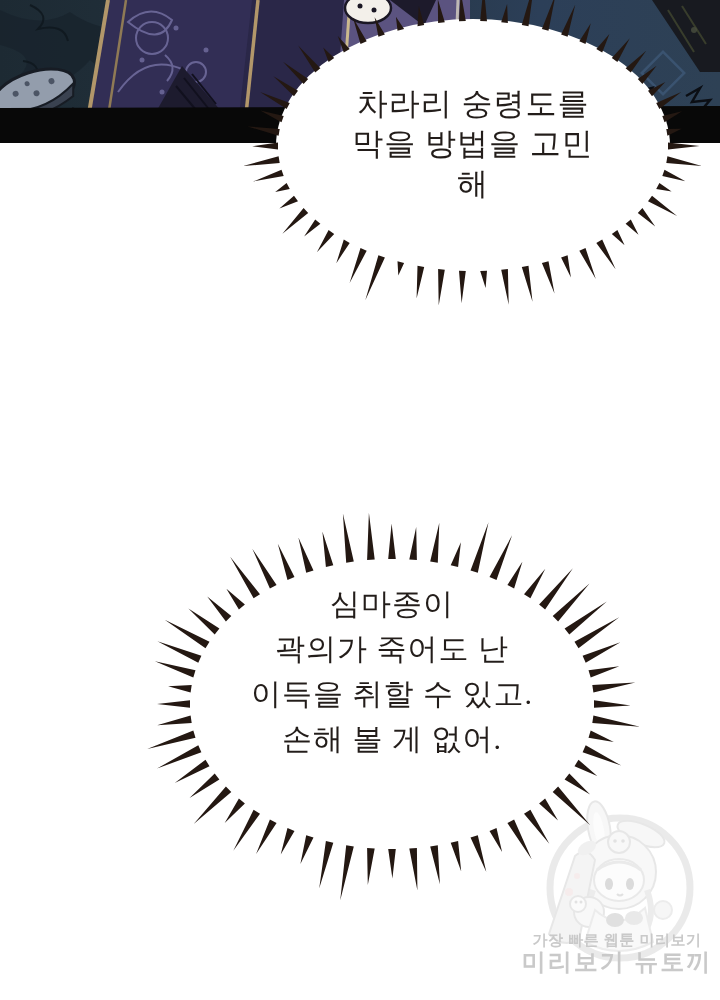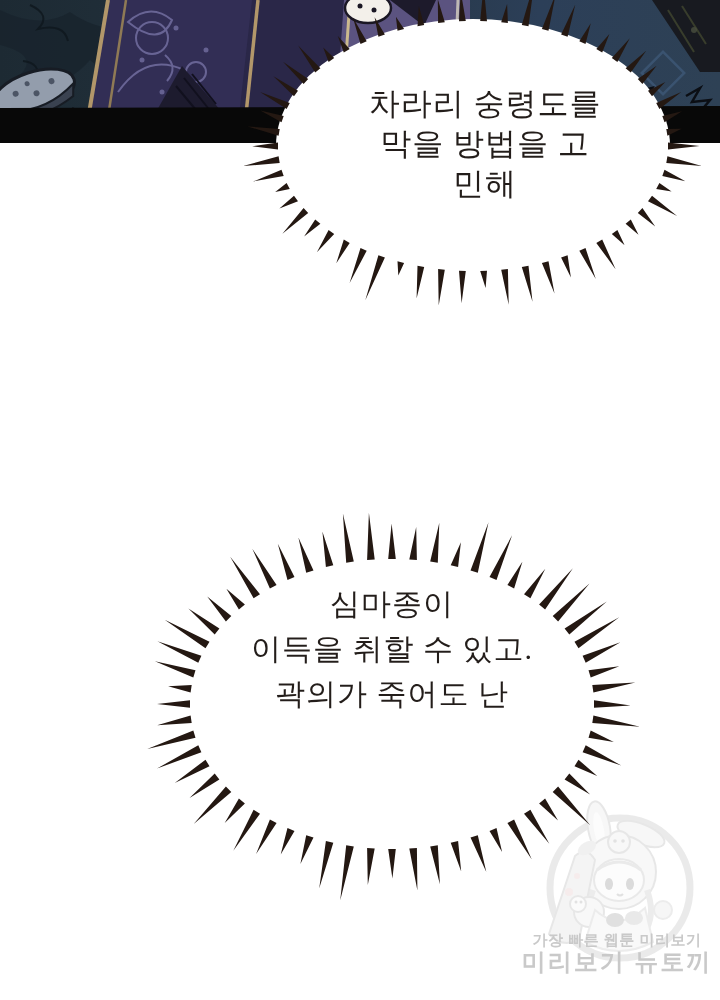--- a/index.html
+++ b/index.html
@@ -10,21 +10,21 @@
   .panel{position:absolute;left:0;top:0;z-index:1;display:block;}
   .wm-svg{position:absolute;left:535px;top:792px;z-index:2;}
   .wm-line{position:absolute;left:617px;transform:translateX(-50%);z-index:2;
     font-family:"Liberation Sans","DejaVu Sans",sans-serif;font-weight:bold;
     color:#c9c9c9;white-space:nowrap;}
   .wm-line1{top:931px;font-size:15px;letter-spacing:0.5px;}
   .wm-line2{top:946px;font-size:24px;letter-spacing:2px;}
   .fx{position:absolute;left:0;top:0;z-index:3;pointer-events:none;display:block;}
   .bubble-text{position:absolute;z-index:4;text-align:center;color:#231d1a;}
   .bubble-text p{margin:0;white-space:pre-wrap;}
-  .bt1{left:473px;top:84px;transform:translateX(-50%);font-size:31px;line-height:40px;letter-spacing:1px;margin-left:12px;}
+  .bt1{left:473px;top:84px;transform:translateX(-50%);font-size:31px;line-height:40px;letter-spacing:1px;}
   .bt2{left:392px;top:581px;transform:translateX(-50%);font-size:30px;line-height:45px;letter-spacing:1px;}
 </style>
 </head>
 <body>
 
 <div class="page">
 
   <svg class="panel" width="720" height="143" viewBox="0 0 720 143">
     <defs>
       <linearGradient id="bg" x1="0" y1="0" x2="1" y2="0">
@@ -156,17 +156,18 @@
     <ellipse id="b2" cx="392" cy="704" rx="204" ry="147" fill="#ffffff"></ellipse>
     <path id="fringe2" fill="#241812" d="M594.0 707.8L630.6 705.5L594.0 700.2ZM592.3 722.9L640.0 726.8L593.4 715.4ZM588.5 737.8L613.8 742.0L590.7 730.5ZM582.6 752.3L621.3 765.6L585.7 745.3ZM574.5 766.2L597.2 776.1L578.5 759.7ZM564.6 779.5L590.1 794.5L569.3 773.5ZM552.7 791.9L590.2 825.3L558.1 786.6ZM539.1 803.4L558.0 820.6L545.1 798.6ZM524.0 813.8L549.3 843.7L530.4 809.7ZM507.4 823.1L531.8 859.5L514.1 819.5ZM489.5 831.0L502.1 852.0L496.5 828.1ZM470.5 837.6L486.3 871.9L477.8 835.3ZM450.7 842.8L461.2 871.4L458.1 841.0ZM430.2 846.4L439.9 884.3L437.8 845.3ZM409.3 848.5L417.4 890.6L416.9 847.9ZM388.2 849.0L392.4 878.6L395.8 849.0ZM367.1 847.9L367.8 885.1L374.7 848.5ZM346.2 845.3L340.2 900.6L353.8 846.4ZM325.9 841.0L319.2 888.6L333.3 842.8ZM306.2 835.3L300.4 864.0L313.5 837.6ZM287.5 828.1L280.7 854.5L294.5 831.0ZM269.9 819.5L256.1 853.9L276.6 823.1ZM253.6 809.7L233.3 850.8L260.0 813.8ZM238.9 798.6L224.7 823.0L244.9 803.4ZM225.9 786.6L193.7 823.9L231.3 791.9ZM214.7 773.5L189.5 798.1L219.4 779.5ZM205.5 759.7L174.7 783.1L209.5 766.2ZM198.3 745.3L157.0 768.5L201.4 752.3ZM193.3 730.5L147.2 749.0L195.5 737.8ZM190.6 715.4L157.1 725.3L191.7 722.9ZM190.0 700.2L157.0 703.9L190.0 707.8ZM191.7 685.1L168.1 686.2L190.6 692.6ZM195.5 670.2L154.9 661.3L193.3 677.5ZM201.4 655.7L157.4 641.3L198.3 662.7ZM209.5 641.8L164.7 619.8L205.5 648.3ZM219.4 628.5L188.4 608.4L214.7 634.5ZM231.3 616.1L207.2 596.5L225.9 621.4ZM244.9 604.6L226.4 588.7L238.9 609.4ZM260.0 594.2L230.2 556.8L253.6 598.3ZM276.6 584.9L252.3 548.7L269.9 588.5ZM294.5 577.0L277.8 543.7L287.5 579.9ZM313.5 570.4L298.4 537.5L306.2 572.7ZM333.3 565.2L322.4 531.4L325.9 567.0ZM353.8 561.6L342.9 513.4L346.2 562.7ZM374.7 559.5L368.9 512.7L367.1 560.1ZM395.8 559.0L391.6 523.6L388.2 559.0ZM416.9 560.1L416.2 527.0L409.3 559.5ZM437.8 562.7L439.3 522.8L430.2 561.6ZM458.1 567.0L460.9 542.3L450.7 565.2ZM477.8 572.7L488.5 522.2L470.5 570.4ZM496.5 579.9L512.1 535.3L489.5 577.0ZM514.1 588.5L522.4 561.8L507.4 584.9ZM530.4 598.3L545.3 568.8L524.0 594.2ZM545.1 609.4L572.9 568.2L539.1 604.6ZM558.1 621.4L589.5 583.4L552.7 616.1ZM569.3 634.5L606.8 601.4L564.6 628.5ZM578.5 648.3L619.2 617.3L574.5 641.8ZM585.7 662.7L620.4 642.3L582.6 655.7ZM590.7 677.5L619.3 666.2L588.5 670.2ZM593.4 692.6L635.3 682.6L592.3 685.1Z"></path>
   </svg>
 
   <div class="bubble-text bt1">
     <p>차라리 숭령도를</p>
     <p>막을 방법을 고민해</p>
   </div>
   <div class="bubble-text bt2">
     <p>심마종이</p>
+    <p>곽의가 죽어도 난</p>
     <p>이득을 취할 수 있고.</p>
-    <p>곽의가 죽어도 난</p>
+    <p>손해 볼 게 없어.</p>
   </div>
 
 </div>
 
 </body></html>

